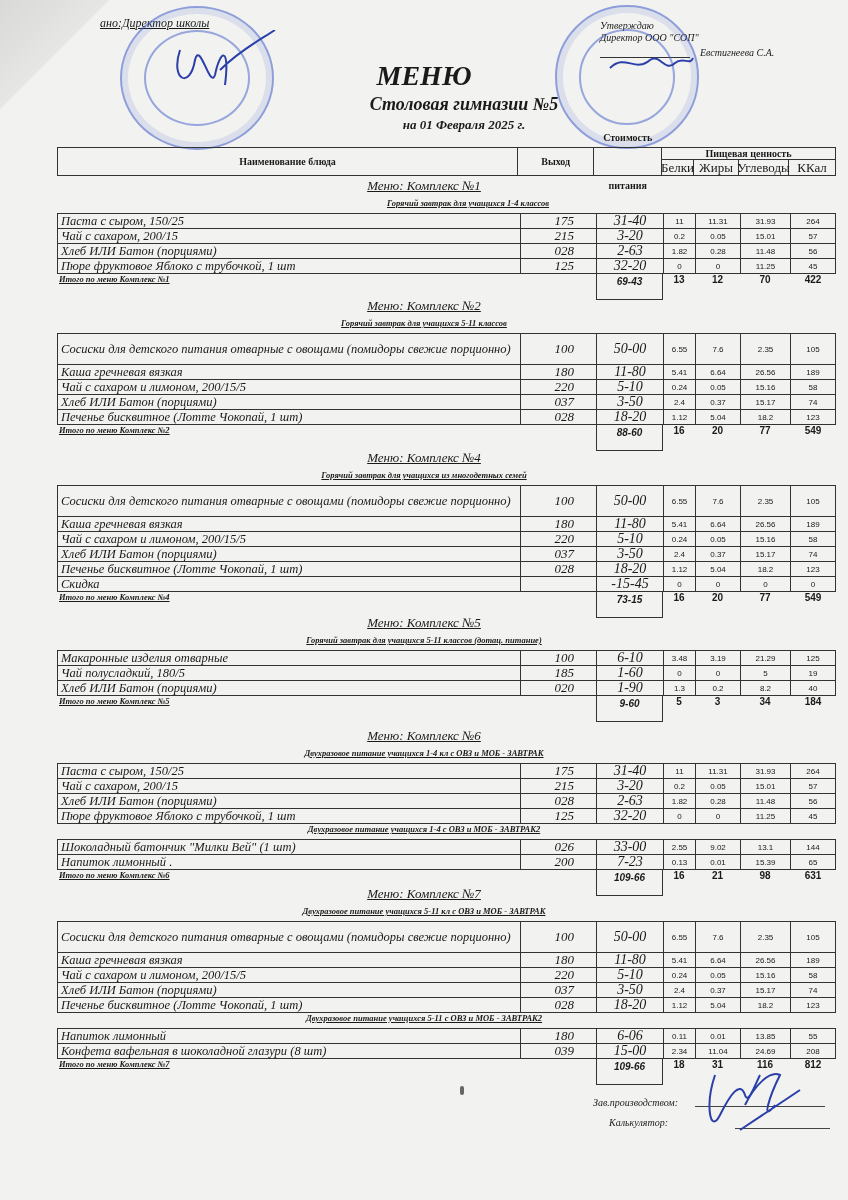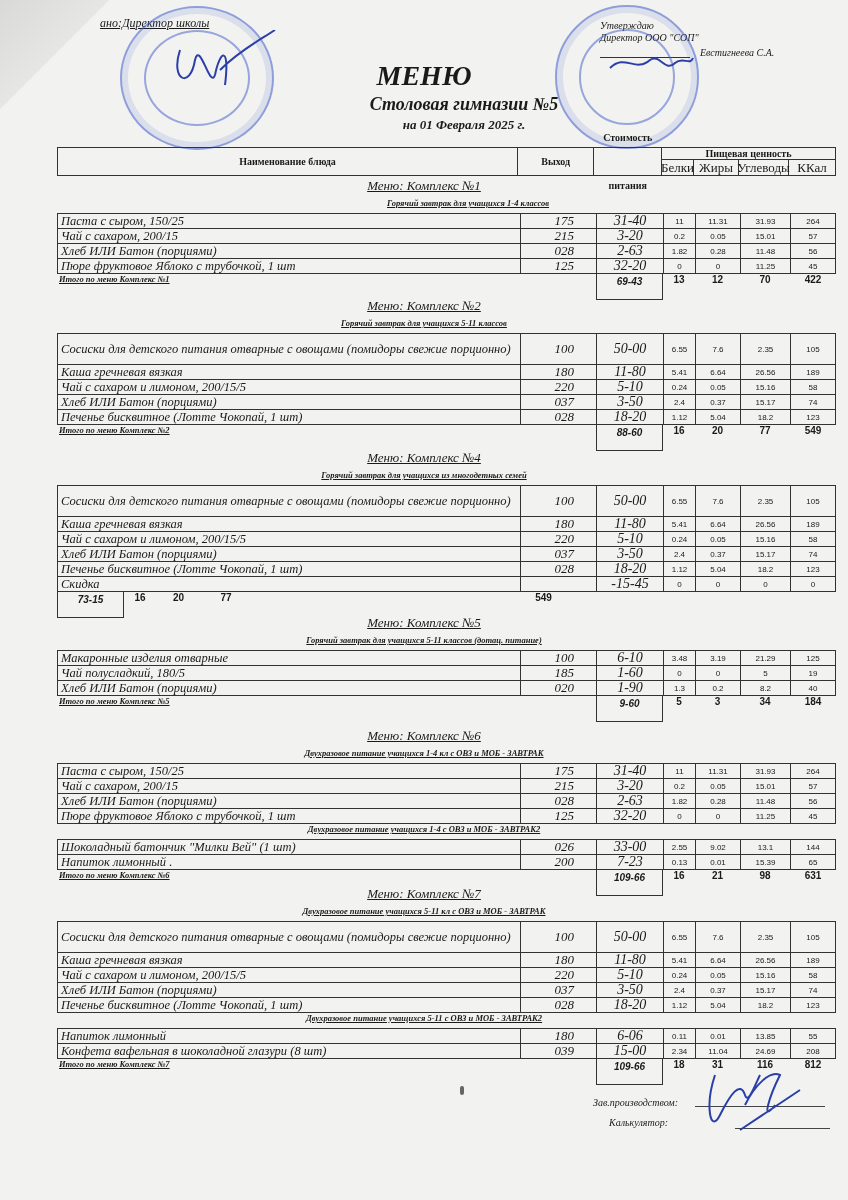--- a/index.html
+++ b/index.html
@@ -277,20 +277,21 @@
         <div class="c c-name">Скидка</div>
         <div class="c c-out"></div>
         <div class="c c-price">-15-45</div>
         <div class="c c-n w-b">0</div>
         <div class="c c-n w-f">0</div>
         <div class="c c-n w-u">0</div>
         <div class="c c-n w-k" style="flex: 1 1 0%;">0</div>
       </div>
     </div>
     <div class="total" style="top: 592px;">
+      <div class="t-label">Итого по меню Комплекс №4</div>
       <div class="t-price">73-15</div>
       <div class="t-n w-b">16</div>
       <div class="t-n w-f">20</div>
       <div class="t-n w-u">77</div>
       <div class="t-n w-k" style="flex: 1 1 0%;">549</div>
     </div>
     <div class="menu-title" style="top: 615px;">Меню: Комплекс №5</div>
     <div class="group-title" style="top: 635px;">Горячий завтрак для учащихся 5-11 классов (дотац. питание)</div>
     <div class="tbl" style="top: 650px;">
       <div class="row first">

